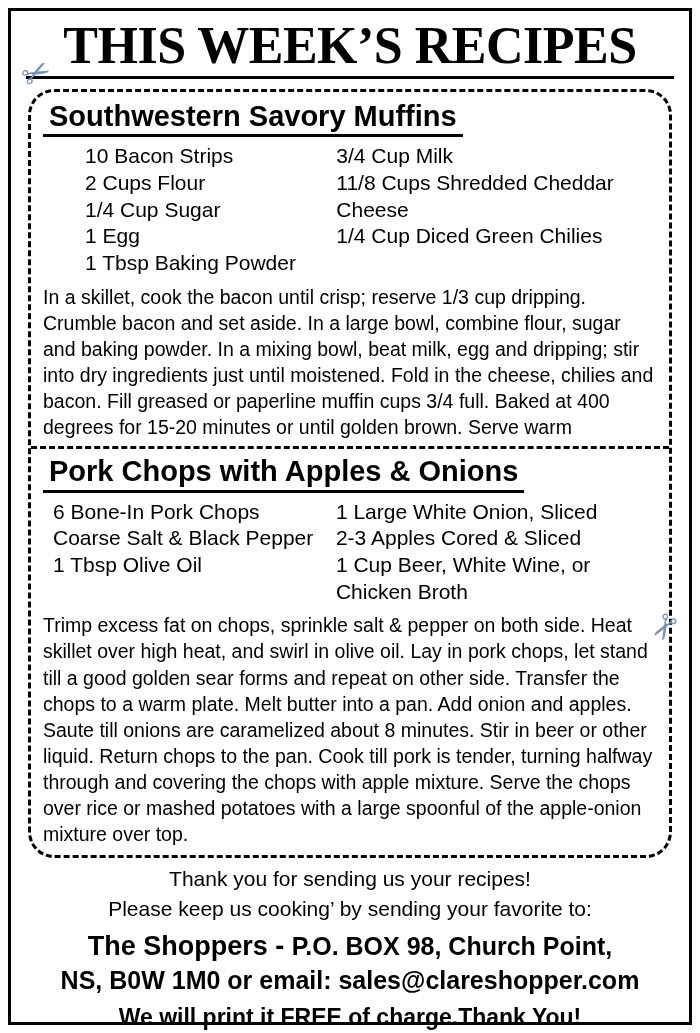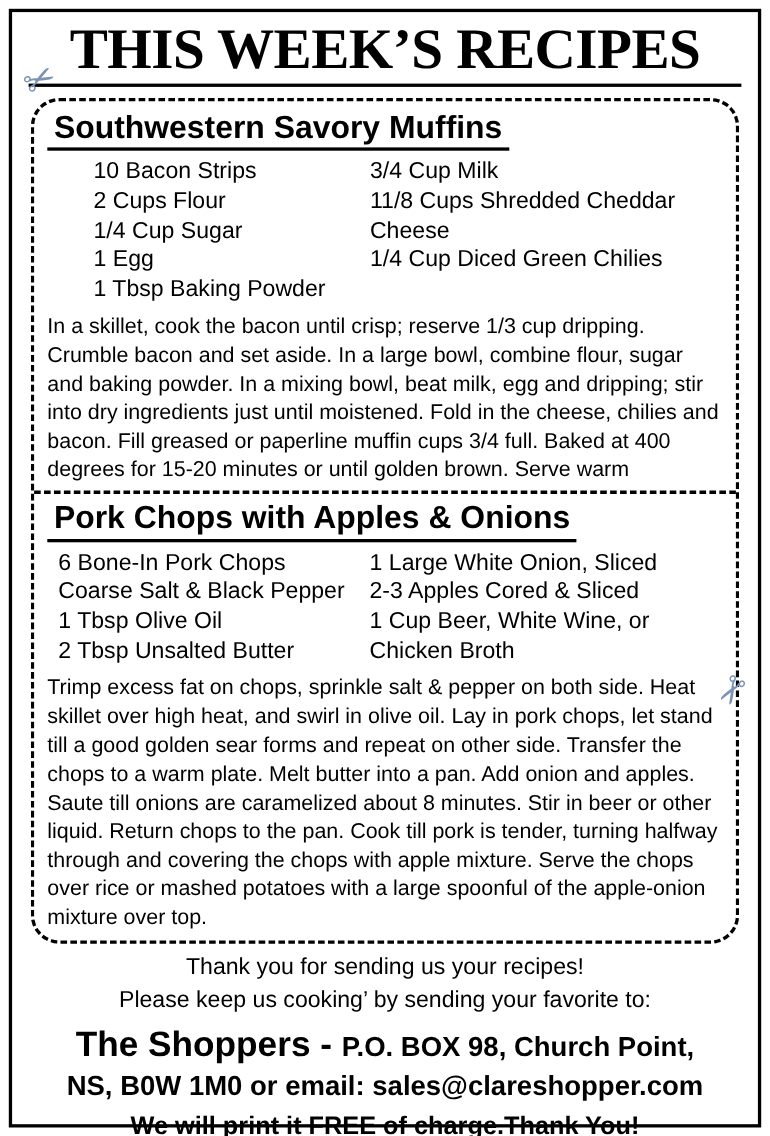--- a/index.html
+++ b/index.html
@@ -153,21 +153,21 @@
     line-height: 1.3;
     margin-top: 2px;
   }
   .f-addr {
     font-weight: bold;
     font-size: 25px;
     line-height: 1.3;
     margin-top: 7px;
   }
   .f-addr .big {
-    font-size: 32px;
+    font-size: 27px;
   }
   .f-addr2 {
     font-weight: bold;
     font-size: 25px;
     line-height: 1.3;
   }
   .f-free {
     font-weight: bold;
     font-size: 23px;
     line-height: 1.3;
@@ -215,21 +215,20 @@
 
       <div>
         <div class="recipe-title">
           <span>Pork Chops with Apples &amp; Onions</span>
         </div>
         <div class="ing-wrap">
           <div class="ing-col left tight">
             <div>6 Bone-In Pork Chops</div>
             <div>Coarse Salt &amp; Black Pepper</div>
             <div>1 Tbsp Olive Oil</div>
-            <div>2 Tbsp Unsalted Butter</div>
           </div>
           <div class="ing-col right">
             <div>1 Large White Onion, Sliced</div>
             <div>2-3  Apples Cored &amp; Sliced</div>
             <div>1 Cup Beer, White Wine, or Chicken Broth</div>
           </div>
         </div>
         <div class="method">Trimp excess fat on chops, sprinkle salt &amp; pepper on both side. Heat skillet over high heat, and swirl in olive oil. Lay in pork chops, let stand till a good golden sear forms and repeat on other side. Transfer the chops to a warm plate. Melt butter into a pan. Add onion and apples. Saute till onions are caramelized about 8 minutes. Stir in beer or other liquid. Return chops to the pan. Cook till pork is tender, turning halfway through and covering the chops with apple mixture. Serve the chops over rice or mashed potatoes with a large spoonful of the apple-onion mixture over top.</div>
       </div>
 

